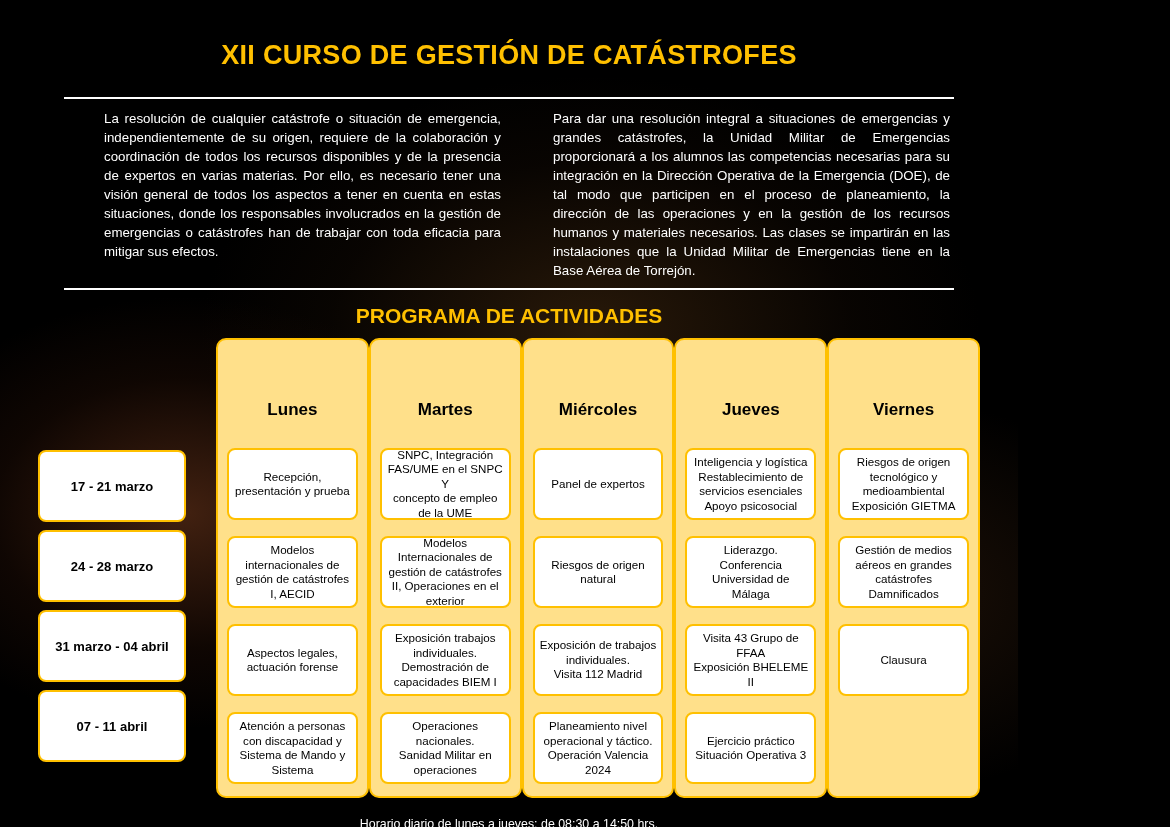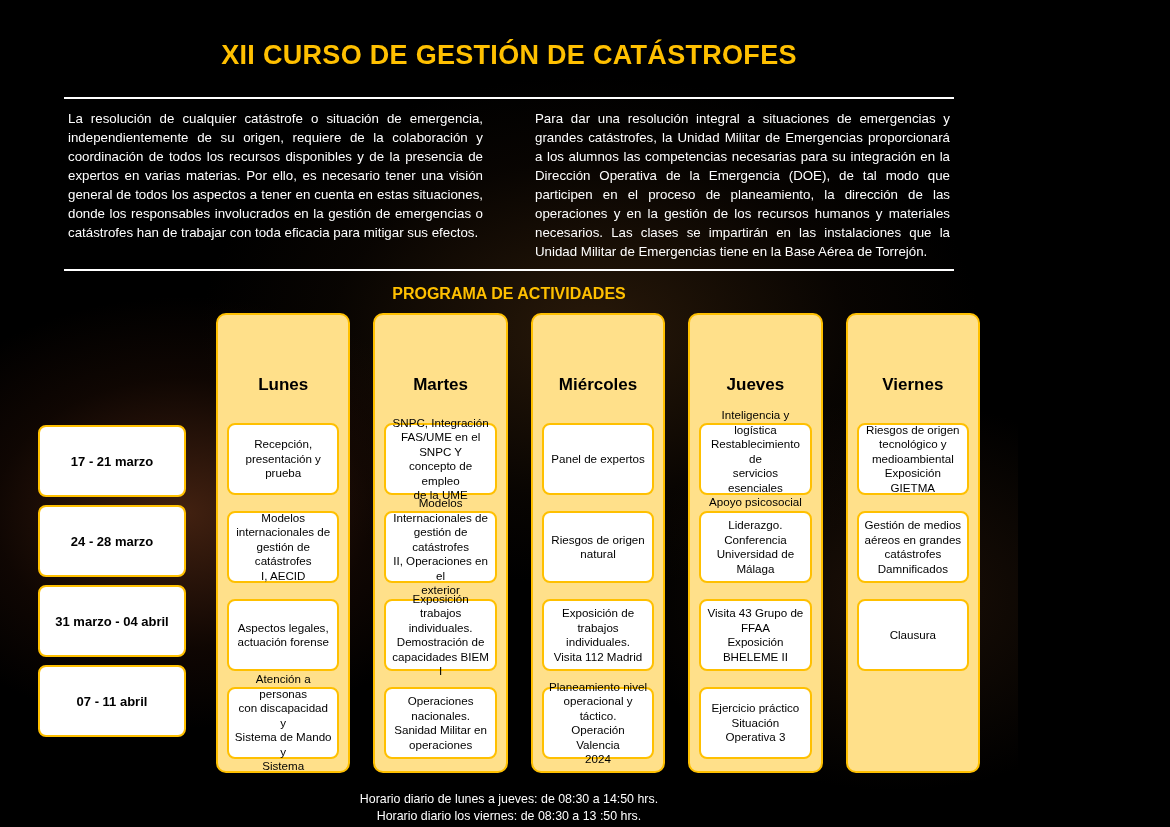--- a/index.html
+++ b/index.html
@@ -45,35 +45,36 @@
     margin: 0 64px;
   }
   .rule.top { margin-top: 2px; }
   .rule.bottom { margin-top: 0; }
 
   
   .intro {
     display: flex;
     gap: 52px;
     padding: 10px 68px 8px 68px;
+    margin-left: 36px;
   }
   .intro p {
     margin: 0;
     flex: 1;
     font-size: 13.3px;
     line-height: 19px;
     text-align: justify;
     color: #ffffff;
   }
 
   
   .program-heading {
     text-align: center;
     color: #ffc000;
-    font-size: 16px;
+    font-size: 21px;
     font-weight: bold;
     padding: 14px 0 10px 0;
   }
 
   
   .schedule {
     position: relative;
     padding: 0 38px;
     display: flex;
     gap: 0;
@@ -97,21 +98,21 @@
     font-weight: bold;
     display: flex;
     align-items: center;
     justify-content: center;
     text-align: center;
     box-sizing: border-box;
   }
 
   .days {
     display: flex;
-    gap: 23px;
+    gap: 0;
     flex: 1;
   }
   .day-col {
     flex: 1;
     background: #ffe08a;
     border: 2px solid #ffc000;
     border-radius: 10px;
     padding: 0 9px 12px 9px;
     box-sizing: border-box;
     display: flex;

